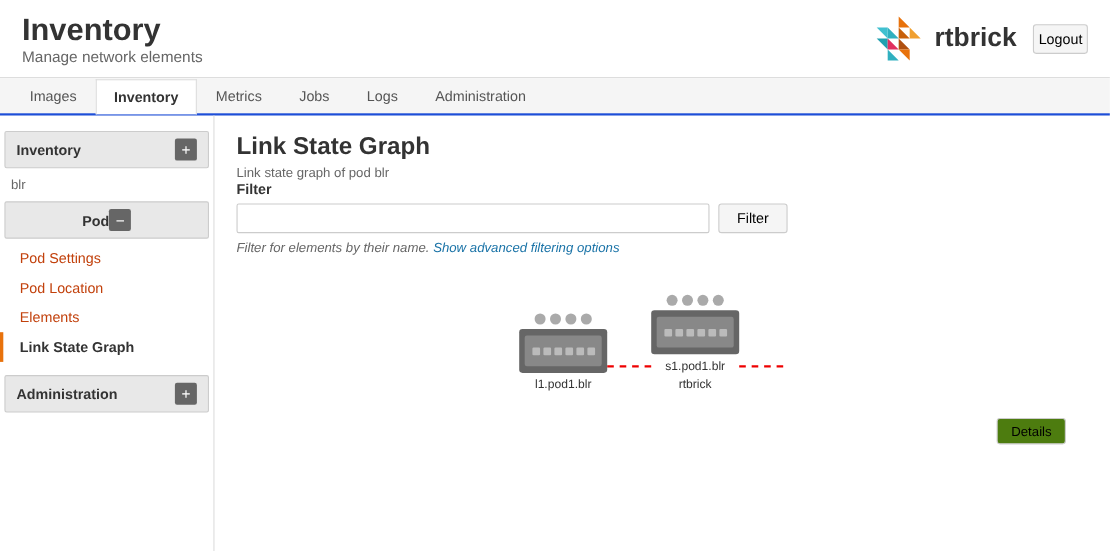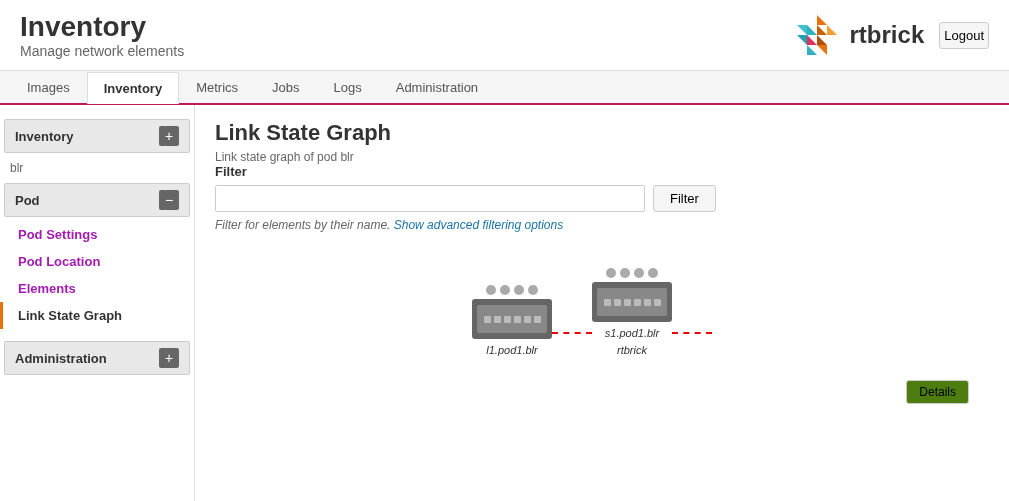--- a/index.html
+++ b/index.html
@@ -8,57 +8,57 @@
     
     .header { display: flex; align-items: center; justify-content: space-between; padding: 10px 20px; border-bottom: 1px solid #ddd; }
     .header-left h1 { font-size: 28px; font-weight: bold; color: #333; }
     .header-left p { font-size: 14px; color: #666; }
     .header-right { display: flex; align-items: center; gap: 15px; }
     .logo { display: flex; align-items: center; gap: 8px; }
     .logo-icon { width: 50px; height: 50px; }
     .logo-text { font-size: 24px; font-weight: bold; color: #333; }
 
     
-    .nav { display: flex; align-items: center; border-bottom: 2px solid #be185d; padding: 0 10px; background: #f5f5f5; }
+    .nav { display: flex; align-items: center; border-bottom: 2px solid #1d4ed8; padding: 0 10px; background: #f5f5f5; }
     .nav-tab { padding: 8px 16px; cursor: pointer; font-size: 13px; color: #555; border: 1px solid transparent; border-bottom: none; text-decoration: none; display: inline-block; }
     .nav-tab.active { background: #fff; border-color: #ddd; border-bottom-color: #fff; margin-bottom: -2px; font-weight: bold; color: #333; }
     .logout-btn { margin-left: auto; padding: 5px 4px; background: #f5f5f5; border: 1px solid #ccc; cursor: pointer; font-size: 13px; border-radius: 3px; }
 
     
     .layout { display: flex; min-height: 400px; }
 
     
     .sidebar { width: 195px; min-width: 195px; border-right: 1px solid #ddd; padding: 10px 0; }
     .sidebar-section-header { display: flex; align-items: center; justify-content: space-between; padding: 6px 10px; background: #e8e8e8; border: 1px solid #ccc; margin: 4px 4px; cursor: pointer; border-radius: 2px; }
     .sidebar-section-header span { font-size: 13px; font-weight: bold; color: #333; }
     .sidebar-section-btn { width: 20px; height: 20px; background: #666; color: #fff; border: none; cursor: pointer; font-size: 14px; display: flex; align-items: center; justify-content: center; border-radius: 2px; }
     .sidebar-label { padding: 4px 10px; font-size: 12px; color: #666; }
-    .sidebar-sub-header { display: flex; align-items: center; justify-content: space-between; padding: 6px 10px; background: #e8e8e8; border: 1px solid #ccc; margin: 4px 4px; cursor: pointer; border-radius: 2px; }
+    .sidebar-sub-header { display: flex; align-items: center; justify-content: center; padding: 6px 10px; background: #e8e8e8; border: 1px solid #ccc; margin: 4px 4px; cursor: pointer; border-radius: 2px; }
     .sidebar-sub-header span { font-size: 13px; font-weight: bold; color: #333; }
-    .sidebar-link { display: block; padding: 6px 18px; color: #a21caf; text-decoration: none; font-size: 13px; cursor: pointer; font-weight: bold; }
+    .sidebar-link { display: block; padding: 6px 18px; color: #c2410c; text-decoration: none; font-size: 13px; cursor: pointer; }
     .sidebar-link.active { border-left: 3px solid #e8720c; padding-left: 15px; font-weight: bold; color: #333; }
 
     
     .main { flex: 1; padding: 15px 20px; }
     .breadcrumb { font-size: 12px; color: #666; margin-bottom: 8px; }
     .breadcrumb a { color: #1a73a7; text-decoration: none; }
     .page-title { font-size: 22px; font-weight: bold; color: #333; margin-bottom: 4px; }
     .page-subtitle { font-size: 12px; color: #666; }
 
     
     .filter-label { font-size: 13px; font-weight: bold; margin-bottom: 6px; }
     .filter-row { display: flex; align-items: center; gap: 8px; margin-bottom: 6px; }
     .filter-input { width: 430px; padding: 5px 8px; border: 1px solid #ccc; font-size: 13px; border-radius: 2px; }
     .filter-btn { padding: 5px 16px; background: #f5f5f5; border: 1px solid #ccc; cursor: pointer; font-size: 13px; border-radius: 3px; }
     .filter-hint { font-size: 12px; color: #666; margin-bottom: 16px; font-style: italic; }
     .filter-hint a { color: #1a73a7; text-decoration: none; }
 
     
     .graph-area { display: flex; align-items: flex-end; gap: 0; padding: 20px 60px; justify-content: center; }
-    .node { display: flex; flex-direction: column; align-items: center; cursor: pointer; font-style: italic; }
+    .node { display: flex; flex-direction: column; align-items: center; cursor: pointer; }
     .node-dots { display: flex; gap: 4px; margin-bottom: 4px; justify-content: center; }
     .dot { width: 10px; height: 10px; border-radius: 50%; background: #aaa; }
     .dot.red { background: #e00; }
     .node-body { width: 80px; height: 40px; background: #666; border-radius: 3px; position: relative; display: flex; align-items: center; justify-content: center; }
     .node-body-inner { width: 70px; height: 28px; background: #888; border-radius: 2px; display: flex; align-items: center; justify-content: center; gap: 3px; }
     .node-port { width: 7px; height: 7px; background: #bbb; border-radius: 1px; }
     .node-label { font-size: 11px; color: #333; margin-top: 5px; text-align: center; }
     .connector { display: flex; align-items: center; margin-bottom: 22px; }
     .dashed-line { width: 40px; border-top: 2px dashed #e00; }
     .details-btn { padding: 4px 12px; background: #4d7c0f; border: 1px solid #ccc; cursor: pointer; font-size: 12px; border-radius: 3px; float: right; }

